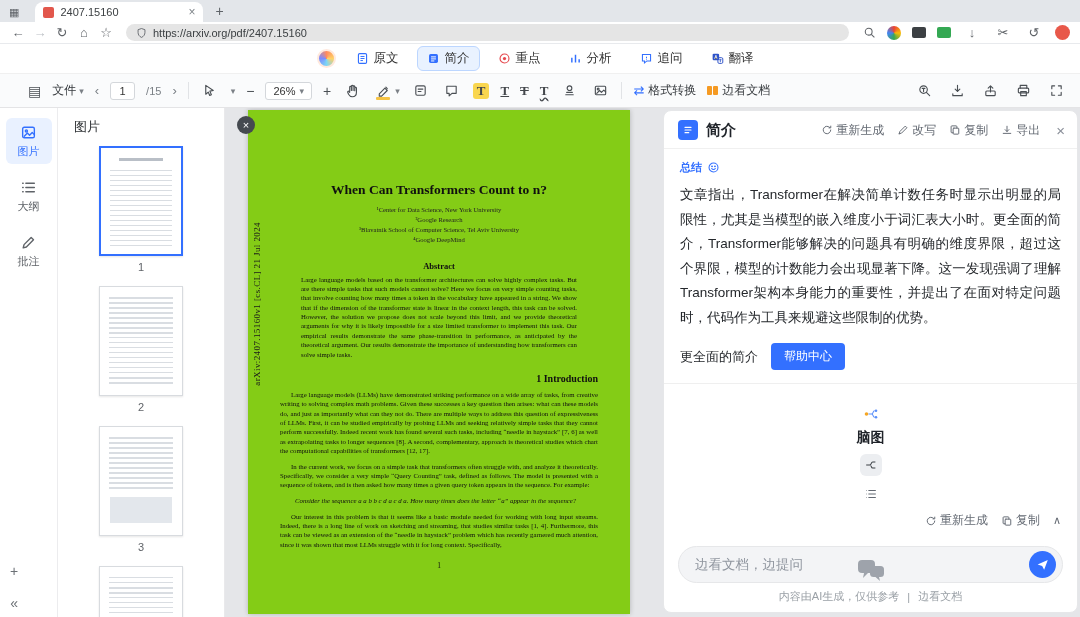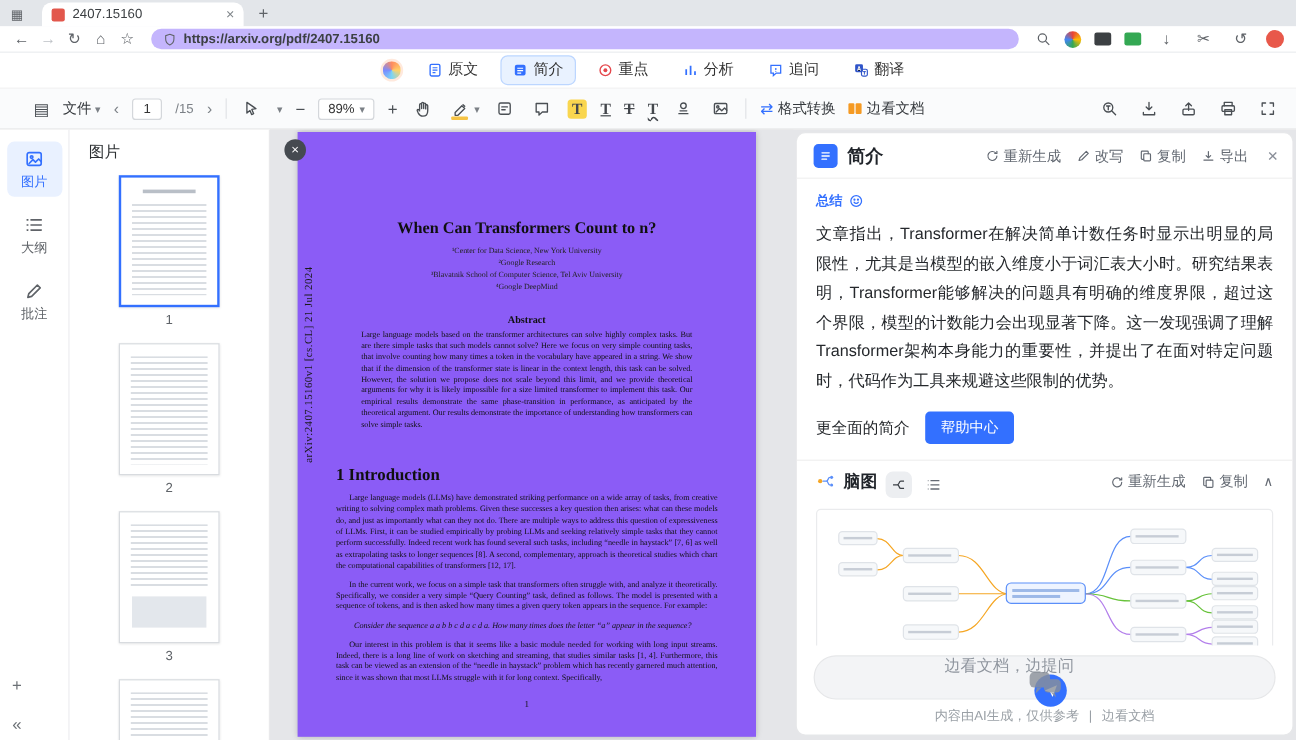--- a/index.html
+++ b/index.html
@@ -16,22 +16,22 @@
          display:flex; align-items:center; gap:6px; padding:0 8px; }
   .pdf-fav { width:11px; height:11px; background:#e2574c; border-radius:2px; flex:none; }
   .tab-title { font-size:11px; color:#3c4043; flex:1; white-space:nowrap; overflow:hidden; }
   .tab-close { font-size:12px; color:#80868b; }
   .newtab { font-size:14px; color:#5f6368; margin:0 0 3px 12px; }
 
   .navbar { height:22px; background:#fff; border-bottom:1px solid #e8eaed; display:flex; align-items:center; }
   .nav-ic { font-size:13px; color:#5f6368; width:20px; }
   .nav-ic.dim { color:#bdc1c6; }
   .nav-left { display:flex; align-items:center; gap:2px; margin-left:8px; }
-  .urlbar { flex:1; height:17px; background:#c4b5fd; border-radius:9px; margin:0 14px 0 10px;
-            display:flex; align-items:center; gap:6px; padding:0 10px;font-weight:bold; }
+  .urlbar { flex:1; height:17px; background:#e5e5e5; border-radius:9px; margin:0 14px 0 10px;
+            display:flex; align-items:center; gap:6px; padding:0 10px; }
   .url-text { font-size:11px; color:#3c4043; }
   .nav-right { display:flex; align-items:center; gap:11px; margin-right:10px; }
   .pinwheel { width:14px; height:14px; border-radius:50%;
       background:conic-gradient(#ea4335,#fbbc05,#34a853,#4285f4,#ea4335); }
   .screenic { width:14px; height:11px; background:#3c4043; border-radius:2px; }
   .readeric { width:14px; height:11px; background:#34a853; border-radius:2px; }
   .avatar { width:15px; height:15px; border-radius:50%; background:#e8584a; }
 
   
   .aibar { height:30px; background:#fff; border-bottom:1px solid #f0f0f0; display:flex;
@@ -91,30 +91,30 @@
   .thumb .tt { height:3px; background:#b9bfc7; margin:10px 18px 4px; }
   .thumb .tf { position:absolute; left:9px; right:9px; top:22px; bottom:8px;
         background:repeating-linear-gradient(#d9dde2 0 1.5px, transparent 1.5px 5px); }
   .thumb-num { font-size:11px; color:#5f6368; text-align:center; margin:5px 0 13px; }
 
   .viewer { flex:1; position:relative; overflow:hidden; background:#e5e6e9; }
   .close-float { position:absolute; left:12px; top:8px; width:18px; height:18px; border-radius:50%;
       background:#454a50; color:#fff; font-size:11px; display:flex; align-items:center; justify-content:center;
       z-index:6; cursor:pointer; }
 
-  .page { position:absolute; left:23px; top:2px; width:382px; height:504px; background:#8b5cf6;
+  .page { position:absolute; left:23px; top:2px; width:382px; height:504px; background:#84cc16;
           box-shadow:0 0 5px rgba(0,0,0,.22); font-family:"Liberation Serif",serif; color:#101010; }
   .side-label { position:absolute; left:4px; top:112px; writing-mode:vertical-rl; transform:rotate(180deg);
        font-size:9px; color:#1a1a1a; letter-spacing:.4px; font-family:"Liberation Serif",serif; }
   .p-title { text-align:center; font-size:13.5px; font-weight:bold; margin:72px 24px 0; }
   .p-authors { text-align:center; font-size:7.8px; margin-top:11px; }
   .p-affil { text-align:center; font-size:6.6px; line-height:1.5; margin-top:7px; color:#222; }
   .p-absh { text-align:center; font-size:8.5px; font-weight:bold; margin-top:16px; }
   .p-abs { font-size:6.8px; line-height:1.38; text-align:justify; margin:4px 53px 0; }
-  .p-sec { font-size:14px; font-weight:bold; margin:30px 32px 0; }
+  .p-sec { font-size:10px; font-weight:bold; margin:14px 32px 0;text-align:right; }
   .p-par { font-size:6.8px; line-height:1.38; text-align:justify; margin:6px 32px 0; text-indent:11px; }
   .p-ex { font-size:6.8px; font-style:italic; line-height:1.45; margin:6px 47px 0; }
   .p-num { text-align:center; font-size:7.5px; margin-top:12px; }
 
   
   .panel { width:415px; background:#fff; border:1px solid #e6e7e9; border-radius:8px; margin:2px 2px 4px;
            display:flex; flex-direction:column; position:relative; }
   .panel-head { display:flex; align-items:center; gap:8px; padding:9px 12px 8px 14px; border-bottom:1px solid #f0f0f0; }
   .doc-badge { width:20px; height:20px; background:#3370ff; border-radius:4px; display:flex; align-items:center; justify-content:center; }
   .doc-badge svg { width:12px; height:12px; stroke:#fff; fill:none; stroke-width:1.5; stroke-linecap:round; }
@@ -127,30 +127,30 @@
   .panel-body { flex:1; min-height:0; padding:11px 16px 0; overflow:hidden; }
   .sum-head { display:flex; align-items:center; gap:5px; }
   .sum-title { font-size:11px; font-weight:bold; color:#3370ff;font-family:Liberation Mono, monospace; }
   .sum-emoji svg { width:13px; height:13px; stroke:#3370ff; fill:none; stroke-width:1.3; stroke-linecap:round; }
   .sum-text { margin-top:8px; font-size:13.5px; line-height:1.82; color:#25282c; text-align:justify; }
   .more-row { display:flex; align-items:center; gap:13px; margin-top:13px; }
   .more-label { font-size:13px; color:#25282c; }
   .gen-btn { background:#3370ff; color:#fff; font-size:12px; padding:5px 13px; border-radius:4px; border:none; cursor:pointer; }
   .hdiv { border-top:1px solid #efefef; margin:13px -16px 0; }
 
-  .mm-head { display:flex; align-items:flex-start; gap:7px; margin-top:9px; }
+  .mm-head { display:flex; align-items:center; gap:7px; margin-top:22px;flex-direction:column; }
   .mm-title { font-size:14px; font-weight:bold; color:#1f2329; }
   .mm-toggle { width:22px; height:22px; border-radius:6px; display:flex; align-items:center; justify-content:center; cursor:pointer; color:#646a73; }
   .mm-toggle.active { background:#eceef1; color:#3a3f45; }
   .mm-toggle svg { width:14px; height:14px; }
   .mm-actions { margin-left:auto; display:flex; align-items:center; gap:13px; font-size:12px; color:#646a73; }
   .mm-canvas { margin-top:9px; height:146px; border:1px solid #eaebed; border-radius:4px; position:relative; background:#fff; overflow:hidden; }
 
   .ask-row { margin:8px 14px 0; height:37px; border:1px solid #e6e7e9; background:#f3f4f6; border-radius:19px;
-             display:flex; align-items:center; padding:0 6px 0 16px; position:relative;flex-direction:column; }
+             display:flex; align-items:center; padding:0 6px 0 16px; position:relative; }
   .ask-input { flex:1; border:none; outline:none; background:transparent; font-size:13.5px; color:#33363a;
                font-family:"Liberation Sans",sans-serif; }
   .ask-input::placeholder { color:#8f959e; }
   .send-btn { width:27px; height:27px; border-radius:50%; background:#3370ff; display:flex; align-items:center;
               justify-content:center; cursor:pointer; flex:none; }
   .send-btn svg { width:13px; height:13px; fill:#fff; }
   .watermark { position:absolute; left:0; right:0; bottom:30px; display:flex; align-items:center; justify-content:center;
        gap:9px; pointer-events:none; z-index:5; color:#8a9099; opacity:.8; font-weight:bold; font-size:25px; letter-spacing:1px; }
   .wm-ic svg { width:28px; height:24px; fill:#8a9099; }
   .panel-foot { display:flex; align-items:center; justify-content:center; gap:8px; font-size:11px;
@@ -264,21 +264,21 @@
     <span class="gi" style="font-size:13px;color:#7b8086;">›</span>
     <span class="vdiv"></span>
     <span class="tool">
       <svg viewBox="0 0 16 16">
           <path d="M4 2.5l8 5.5-3.6.7L10 12.5l-1.8.8-1.5-3.6L4 12z"></path>
         </svg>
     </span>
     <span class="caret">▾</span>
     <span class="gi" style="font-size:14px;">−</span>
     <span class="zoombox">
-      <span>89%</span>
+      <span>26%</span>
       <span class="caret">▾</span>
     </span>
     <span class="gi" style="font-size:14px;">+</span>
     <span class="tool">
       <svg viewBox="0 0 16 16">
           <path d="M5 9V4.5a.9.9 0 011.8 0V8m0-3.9V3.4a.9.9 0 011.8 0V8m0-4a.9.9 0 011.8 0v4.3m0-2.8a.9.9 0 011.8 0v4.3c0 3-1.7 4.9-4.4 4.9-1.9 0-3-.9-4-2.7L2.9 9.9c-.4-.8.6-1.6 1.3-.9l.8 1"></path>
         </svg>
     </span>
     <span class="hl-wrap">
       <span class="tool hl-ico">
@@ -481,21 +481,21 @@
           <span class="sum-title">总结</span>
           <span class="sum-emoji">
             <svg viewBox="0 0 16 16">
                 <circle cx="8" cy="8" r="5.5"></circle>
                 <path d="M5.8 9.2c.6.9 1.3 1.3 2.2 1.3s1.6-.4 2.2-1.3"></path>
                 <circle cx="6.2" cy="6.6" r=".5" fill="#3370ff"></circle>
                 <circle cx="9.8" cy="6.6" r=".5" fill="#3370ff"></circle>
               </svg>
           </span>
         </div>
-        <div class="sum-text">文章指出，Transformer在解决简单计数任务时显示出明显的局限性，尤其是当模型的嵌入维度小于词汇表大小时。研究结果表明，Transformer能够解决的问题具有明确的维度界限，超过这个界限，模型的计数能力会出现显著下降。这一发现强调了理解Transformer架构本身能力的重要性，并提出了在面对特定问题时，代码作为工具来规避这些限制的优势。</div>
+        <div class="sum-text">文章指出，Transformer在解决简单计数任务时显示出明显的局限性，尤其是当模型的嵌入维度小于词汇表大小时。更全面的简介，Transformer能够解决的问题具有明确的维度界限，超过这个界限，模型的计数能力会出现显著下降。这一发现强调了理解Transformer架构本身能力的重要性，并提出了在面对特定问题时，代码作为工具来规避这些限制的优势。</div>
 
         <div class="more-row">
           <span class="more-label">更全面的简介</span>
           <button class="gen-btn">帮助中心</button>
         </div>
 
         <div class="hdiv"></div>
 
         <div class="mm-head">
           <svg width="16" height="16" viewBox="0 0 16 16">

